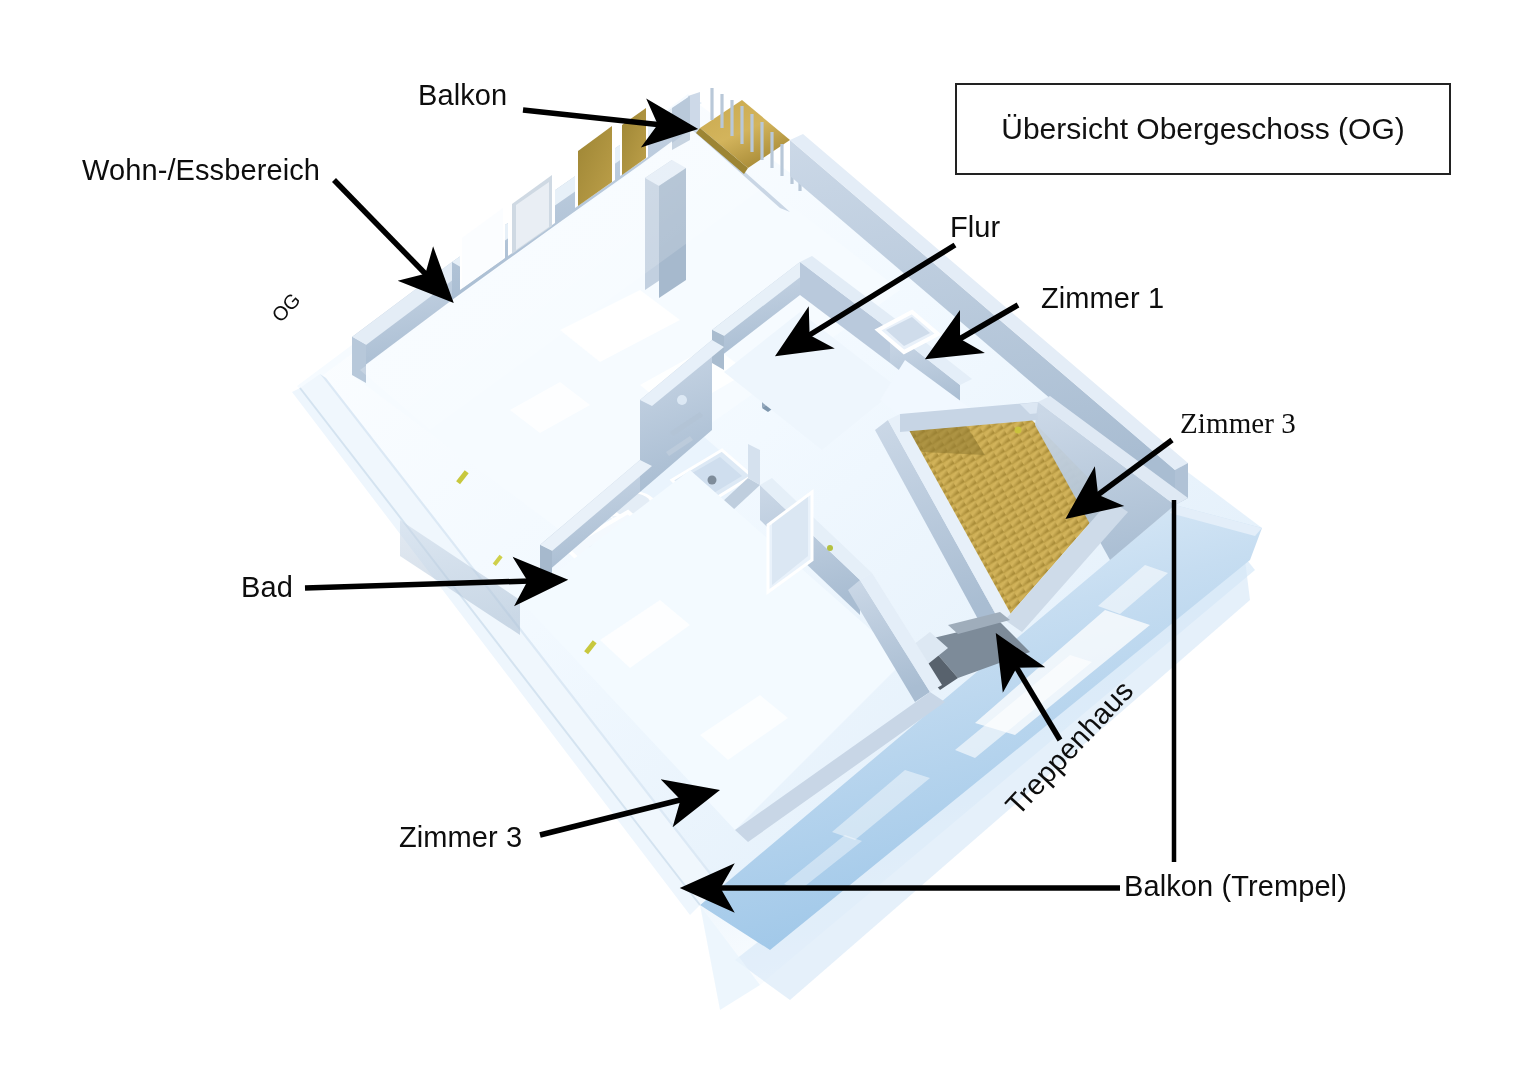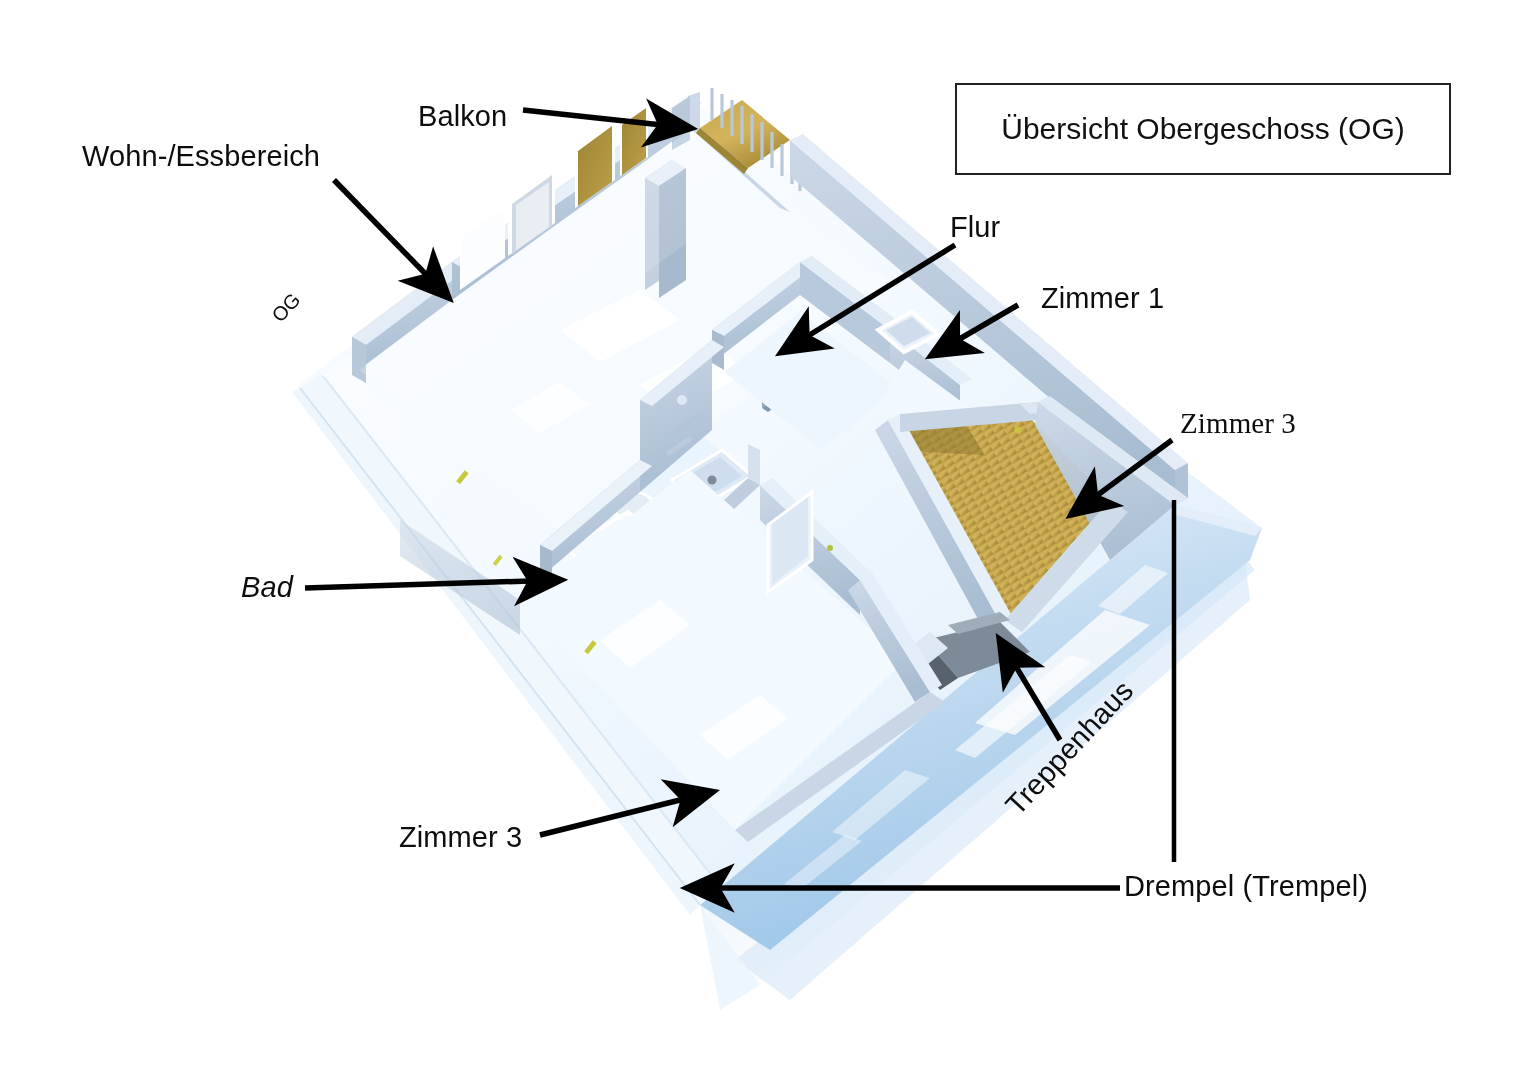--- a/index.html
+++ b/index.html
@@ -335,33 +335,33 @@
 
     <line class="arrthin" x1="1174" y1="500" x2="1174" y2="862"></line>
 
     <line class="arr" x1="1120" y1="888" x2="688" y2="888" marker-end="url(#ah)"></line>
   </svg>
 
   <div id="titlebox">
     <span>Übersicht Obergeschoss (OG)</span>
   </div>
 
-  <div class="lbl" style="left:418px;top:101px;">Balkon</div>
-
-  <div class="lbl" style="left:82px;top:141px;text-align:right;">Wohn-/Essbereich</div>
+  <div class="lbl" style="left:418px;top:80px;">Balkon</div>
+
+  <div class="lbl" style="left:82px;top:155px;text-align:right;">Wohn-/Essbereich</div>
 
   <div class="lbl" style="left:950px;top:212px;">Flur</div>
 
   <div class="lbl" style="left:1026px;top:283px;margin-left:15px;">Zimmer 1</div>
 
   <div class="lbl" style="left:1180px;top:408px;font-family:Liberation Serif, serif;">Zimmer 3</div>
 
-  <div class="lbl" style="left:241px;top:572px;font-style:italic;">Bad</div>
+  <div class="lbl" style="left:241px;top:572px;">Bad</div>
 
   <div class="lbl" style="left:399px;top:822px;">Zimmer 3</div>
 
   <div class="lbl" id="lbl-trep">Treppenhaus</div>
 
-  <div class="lbl" style="left:1124px;top:871px;">Drempel (Trempel)</div>
+  <div class="lbl" style="left:1124px;top:871px;">Balkon (Trempel)</div>
 
   <div class="lbl small" id="lbl-og">OG</div>
 
 </div>
 
 </body></html>

